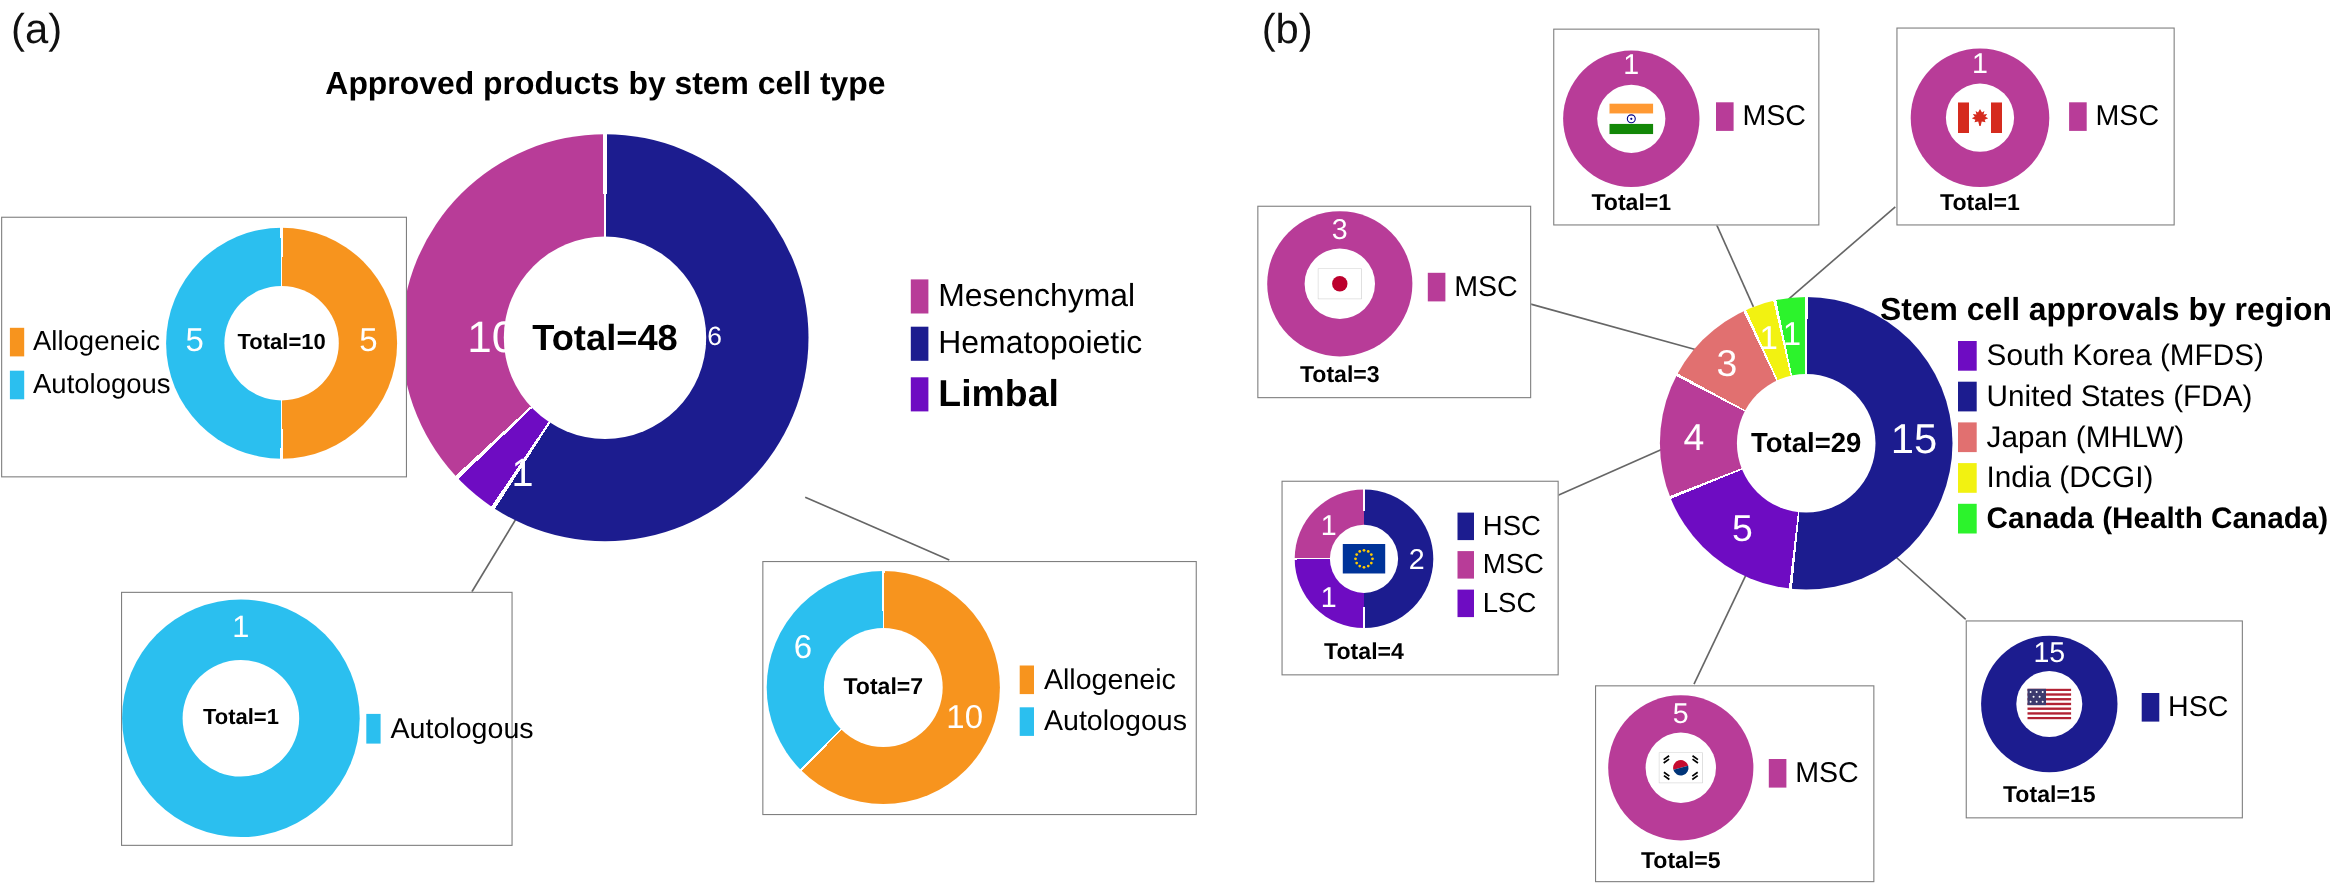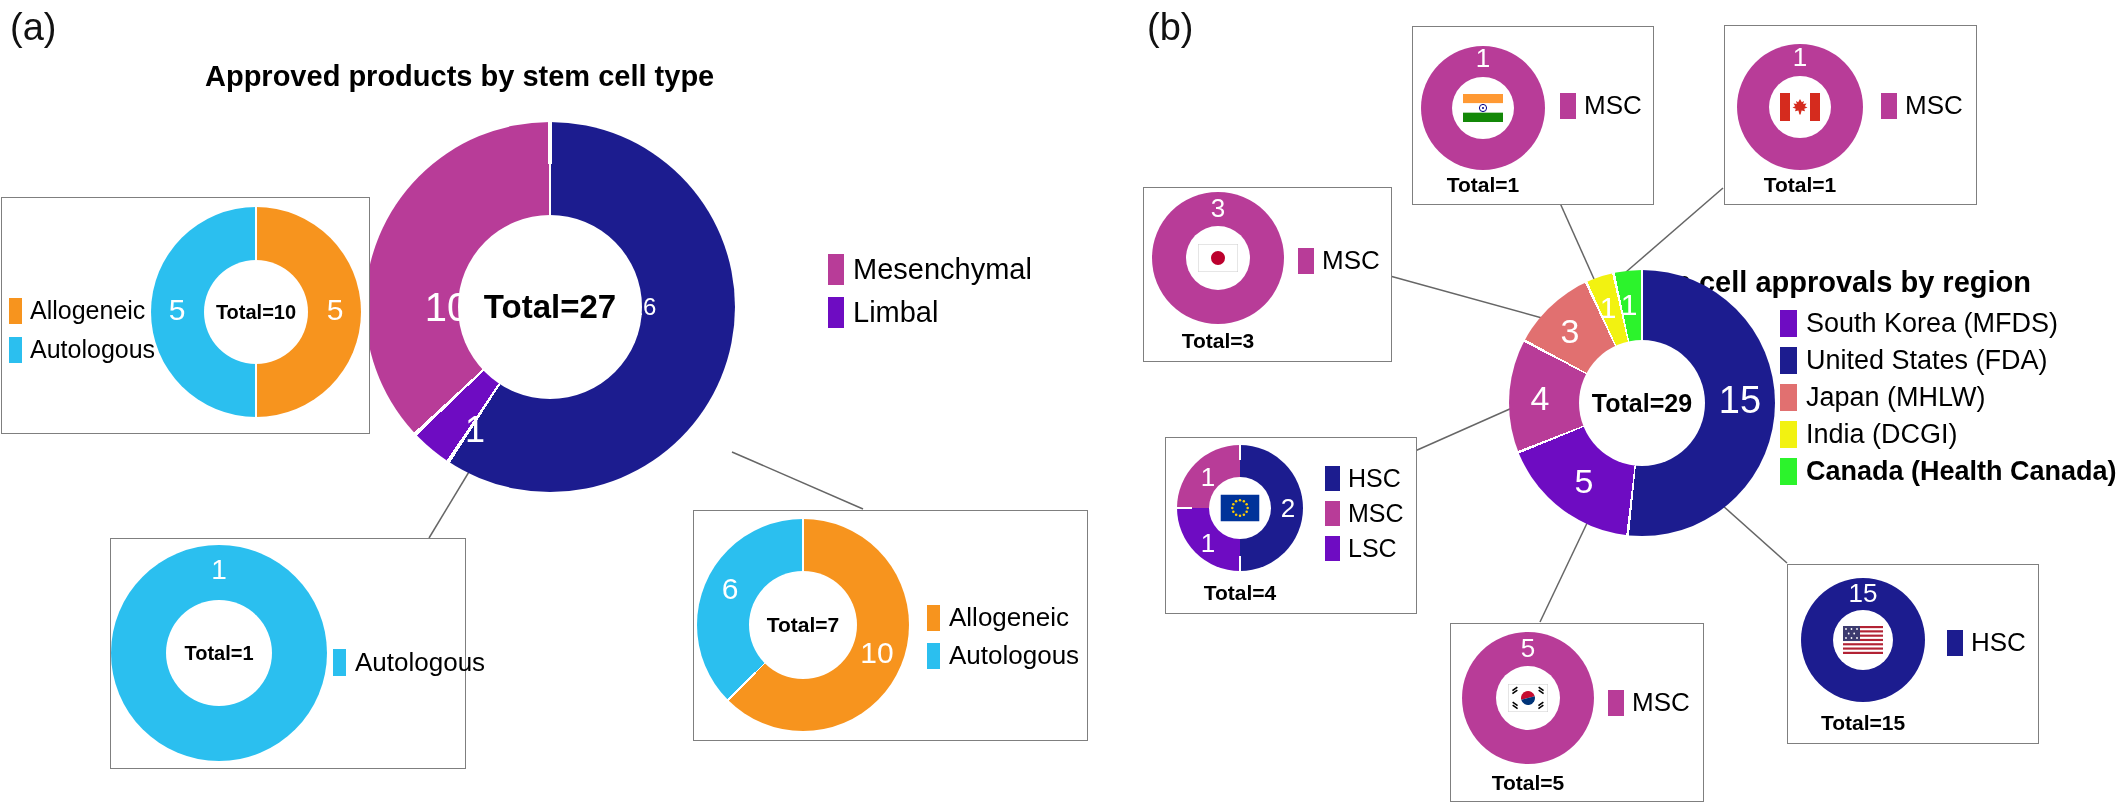--- a/index.html
+++ b/index.html
@@ -1,19 +1,19 @@
 <!DOCTYPE html>
 <html><head>
 <meta charset="utf-8">
 <style>
   html,body{margin:0;padding:0;background:#fff;}
   #canvas{position:relative;width:2128px;height:803px;background:#fff;overflow:hidden;
           font-family:"Liberation Sans",sans-serif;color:#000;}
   .panel-label{position:absolute;font-size:38px;color:#111;}
-  .chart-title{position:absolute;font-size:29px;font-weight:bold;text-align:left;color:#000;}
+  .chart-title{position:absolute;font-size:29px;font-weight:bold;text-align:right;color:#000;}
   .callout-box{position:absolute;border:1.5px solid #7f7f7f;background:#fff;}
   .donut{position:absolute;border-radius:50%;}
   .donut-hole{position:absolute;left:50%;top:50%;transform:translate(-50%,-50%);
               background:#fff;border-radius:50%;}
   .slice-label{position:absolute;transform:translate(-50%,-50%);color:#fff;line-height:1;}
   .center-label{position:absolute;left:50%;top:50%;transform:translate(-50%,-50%);
                 font-weight:bold;white-space:nowrap;}
   .total-label{position:absolute;font-weight:bold;text-align:center;white-space:nowrap;}
   .legend{position:absolute;display:flex;flex-direction:column;justify-content:flex-end;}
   .legend-row{display:flex;align-items:center;white-space:nowrap;}
@@ -40,31 +40,35 @@
 
   <div class="panel-label" style="left:10px;top:6px;">(a)</div>
 
   <div class="chart-title" style="left:205px;top:60px;width:600px;">Approved products by stem cell type</div>
 
   <div class="donut" style="left: 365px; top: 122px; width: 370px; height: 370px; background: conic-gradient(rgb(255, 255, 255) 0deg, rgb(255, 255, 255) 0.6deg, rgb(28, 28, 143) 0.6deg, rgb(28, 28, 143) 212.733deg, rgb(255, 255, 255) 212.733deg, rgb(255, 255, 255) 213.333deg, rgb(255, 255, 255) 213.333deg, rgb(255, 255, 255) 213.933deg, rgb(110, 12, 194) 213.933deg, rgb(110, 12, 194) 226.067deg, rgb(255, 255, 255) 226.067deg, rgb(255, 255, 255) 226.667deg, rgb(255, 255, 255) 226.667deg, rgb(255, 255, 255) 227.267deg, rgb(184, 60, 152) 227.267deg, rgb(184, 60, 152) 359.4deg, rgb(255, 255, 255) 359.4deg, rgb(255, 255, 255) 360deg);">
     <div class="donut-hole" style="width:184px;height:184px;"></div>
     <span class="slice-label" style="left:278px;top:185px;font-size:24px;">16</span>
     <span class="slice-label" style="left:110px;top:308px;font-size:36px;">1</span>
     <span class="slice-label" style="left:82px;top:185px;font-size:40px;">10</span>
-    <div class="center-label" style="font-size:33px;">Total=27</div>
+    <div class="center-label" style="font-size:33px;">Total=48</div>
   </div>
 
   <div class="legend" style="left:828px;top:253px;gap:10px;">
     <div class="legend-row">
       <span class="swatch" style="width: 16px; height: 31px; margin-right: 9px; background-color: rgb(184, 60, 152);"></span>
       <span style="font-size:29px;">Mesenchymal</span>
     </div>
     <div class="legend-row">
+      <span class="swatch" style="width: 16px; height: 31px; margin-right: 9px; background-color: rgb(28, 28, 143);"></span>
+      <span style="font-size:29px;">Hematopoietic</span>
+    </div>
+    <div class="legend-row">
       <span class="swatch" style="width: 16px; height: 31px; margin-right: 9px; background-color: rgb(110, 12, 194);"></span>
-      <span style="font-size:29px;">Limbal</span>
+      <span style="font-size:34px;font-weight:bold;">Limbal</span>
     </div>
   </div>
 
   <div class="callout-box" style="left:1px;top:197px;width:367px;height:235px;"></div>
   <div class="legend" style="left:9px;top:296px;gap:10px;">
     <div class="legend-row">
       <span class="swatch" style="width: 13px; height: 26px; margin-right: 8px; background-color: rgb(247, 148, 30);"></span>
       <span style="font-size:25px;">Allogeneic</span>
     </div>
     <div class="legend-row">

